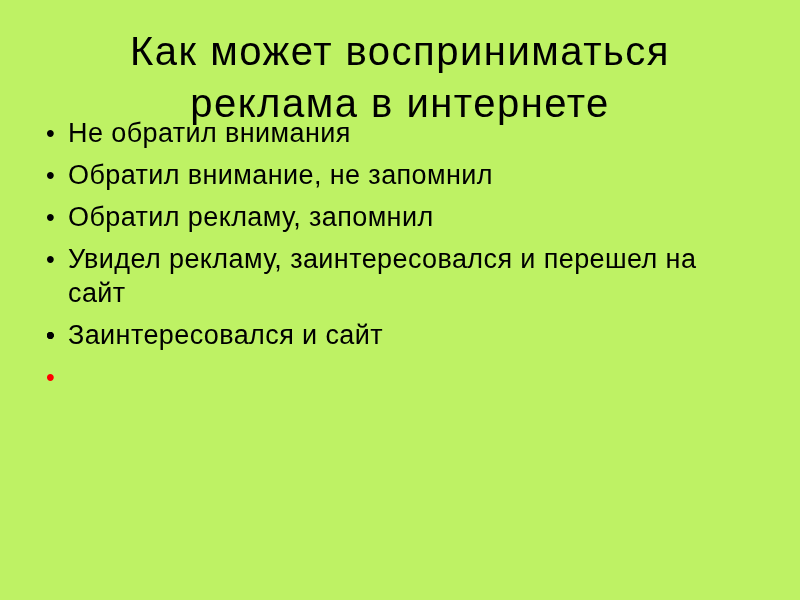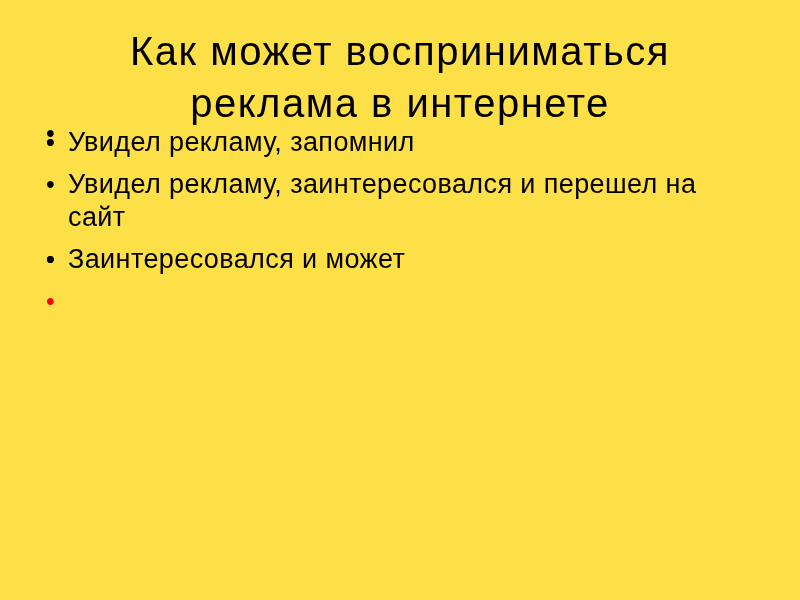--- a/index.html
+++ b/index.html
@@ -50,27 +50,27 @@
   .marker {
     position: absolute;
     left: -22px;
     top: 0;
     font-size: 25px;
   }
 </style>
 </head>
 <body>
 
-<div class="slide" style="background: #fde047;">
+<div class="slide" style="background: #bef264;">
   <h1 class="title" style="color: rgb(0, 0, 0);">Как может восприниматься
 реклама в интернете</h1>
   <ul class="bullets">
-      <li style="color: rgb(0, 0, 0);"><span class="marker">•</span></li>
-      <li style="color: rgb(0, 0, 0);"><span class="marker">•</span></li>
-      <li style="color: rgb(0, 0, 0);"><span class="marker">•</span><span>Увидел рекламу, запомнил</span></li>
+      <li style="color: rgb(0, 0, 0);"><span class="marker">•</span><span>Не обратил внимания</span></li>
+      <li style="color: rgb(0, 0, 0);"><span class="marker">•</span><span>Обратил внимание, не запомнил</span></li>
+      <li style="color: rgb(0, 0, 0);"><span class="marker">•</span><span>Обратил рекламу, запомнил</span></li>
       <li style="color: rgb(0, 0, 0);"><span class="marker">•</span><span>Увидел рекламу, заинтересовался и перешел на
 сайт</span></li>
       <li style="color: rgb(0, 0, 0);"><span class="marker">•</span></li>
       <li style="color: rgb(0, 0, 0);"><span class="marker">•</span></li>
-      <li style="color: rgb(0, 0, 0);"><span class="marker">•</span><span>Заинтересовался и может</span></li>
+      <li style="color: rgb(0, 0, 0);"><span class="marker">•</span><span>Заинтересовался и сайт</span></li>
       <li style="color: rgb(255, 0, 0);"><span class="marker">•</span></li>
     </ul>
 </div>
 
 </body></html>

